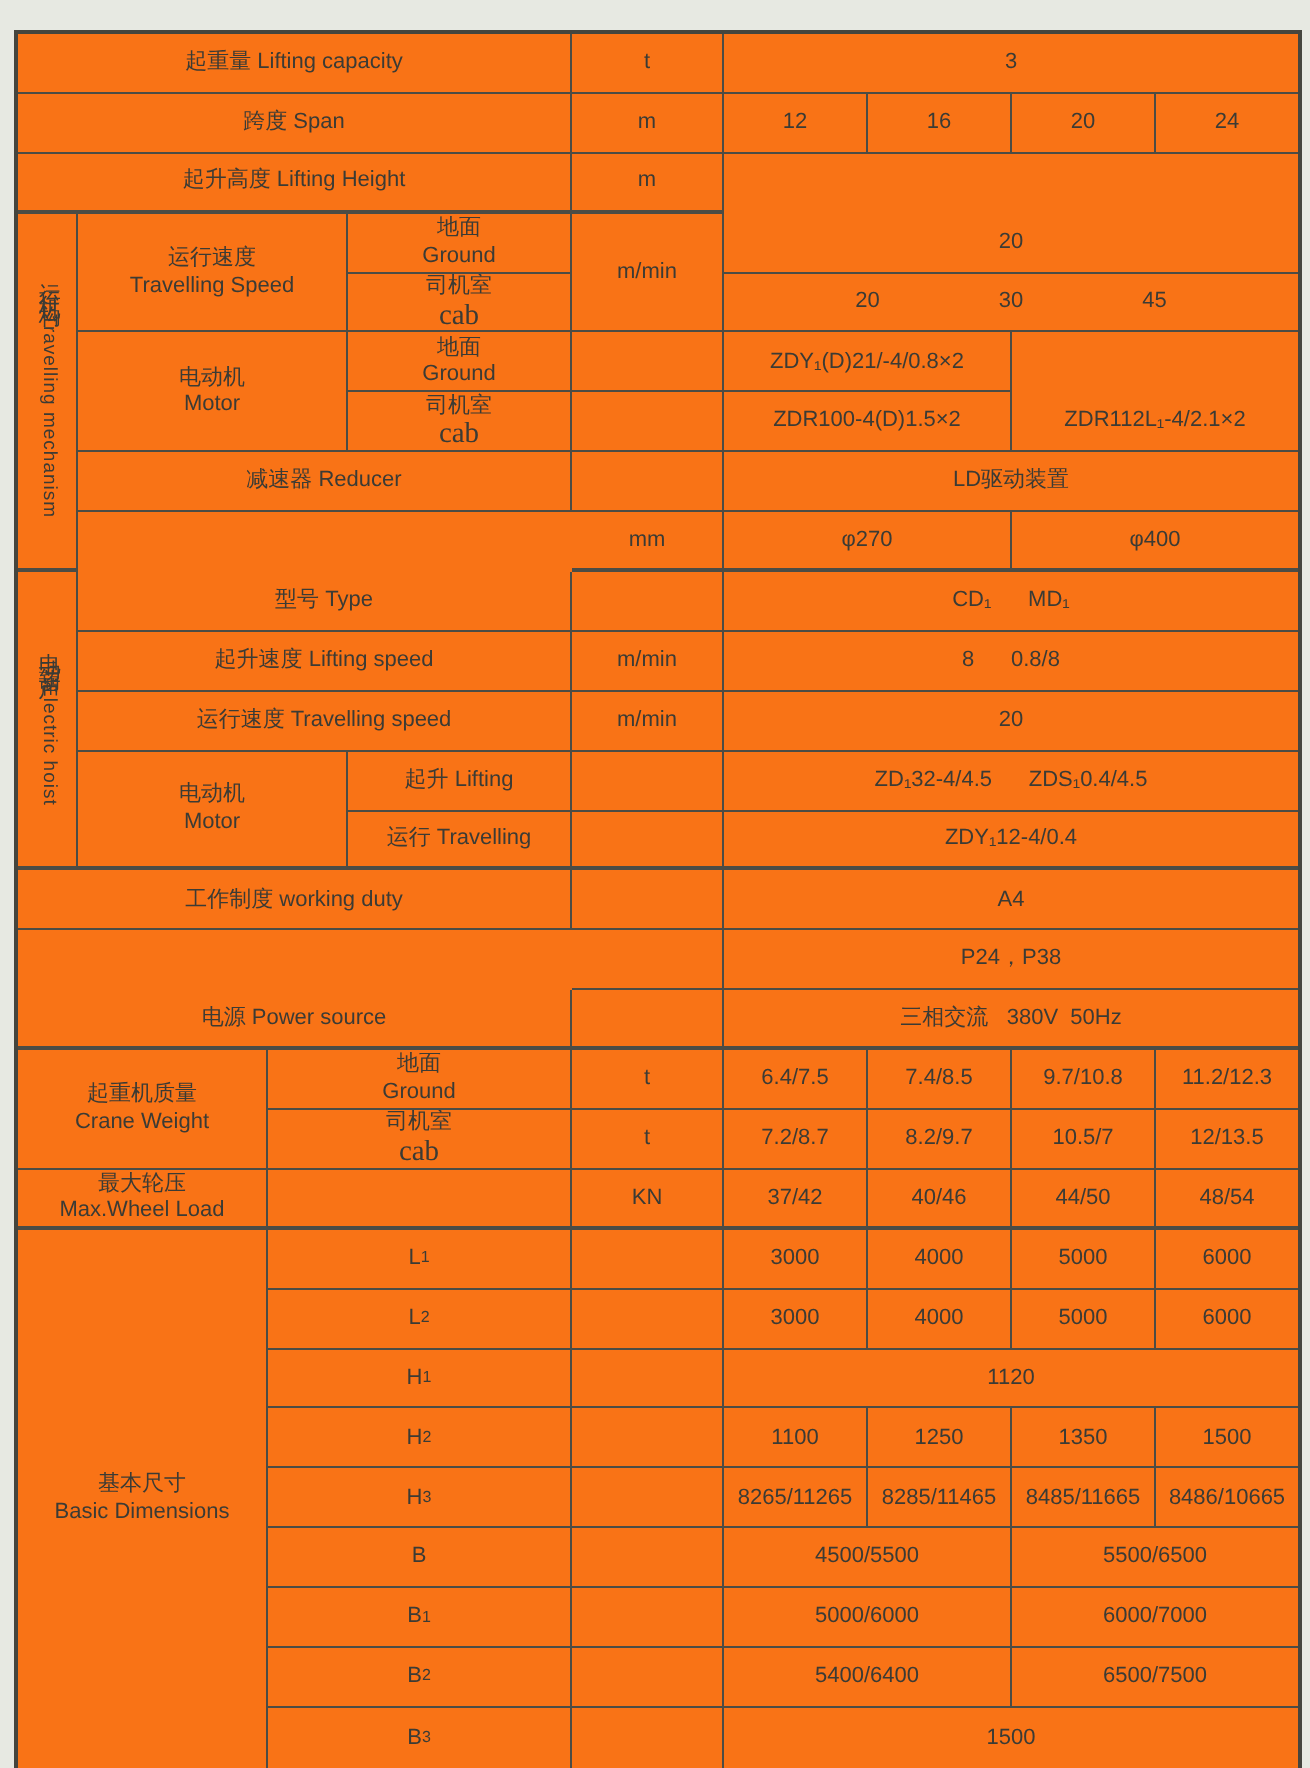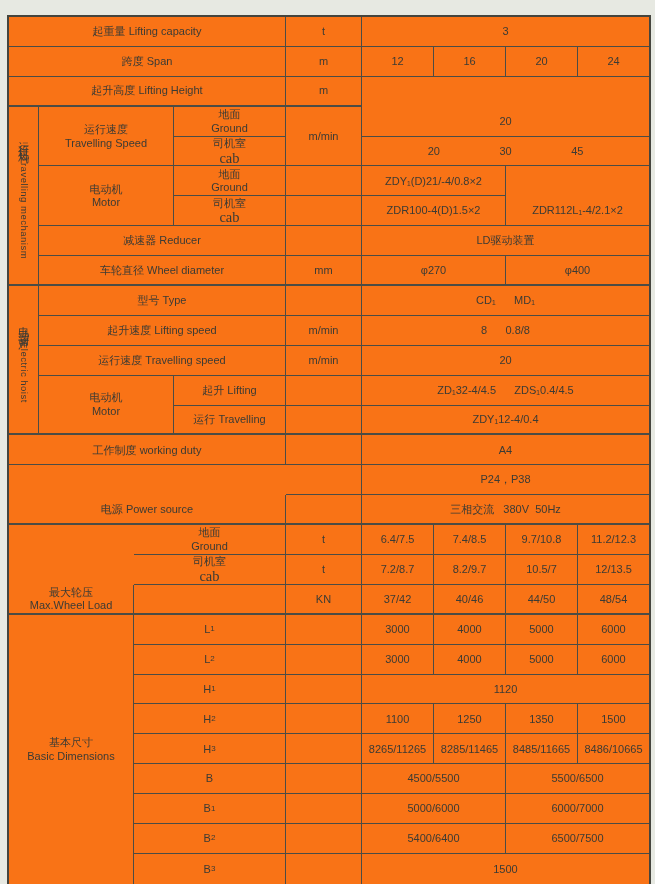--- a/index.html
+++ b/index.html
@@ -110,21 +110,20 @@
         </div>
   </div>
   <div class="c" style="grid-area:7/5/8/6"></div>
   <div class="c val" style="grid-area:7/6/8/8">ZDR100-4(D)1.5×2</div>
   <div class="c nr val" style="grid-area:7/8/8/10">ZDR112L₁-4/2.1×2</div>
 
   <div class="c" style="grid-area:8/2/9/5">减速器 Reducer</div>
   <div class="c" style="grid-area:8/5/9/6"></div>
   <div class="c nr val" style="grid-area:8/6/9/10">LD驱动装置</div>
 
-  <div class="c tb" style="grid-area:9/2/10/5">车轮直径 Wheel diameter</div>
   <div class="c tb" style="grid-area:9/5/10/6">mm</div>
   <div class="c tb val" style="grid-area:9/6/10/8">φ270</div>
   <div class="c nr tb val" style="grid-area:9/8/10/10">φ400</div>
 
   <div class="c tb strip" style="grid-area:10/1/15/2">
     <div class="vlabel"><span class="vzh">电动葫芦</span><span class="ven">Electric hoist</span></div>
   </div>
 
   <div class="c" style="grid-area:10/2/11/5">型号 Type</div>
   <div class="c" style="grid-area:10/5/11/6"></div>
@@ -155,20 +154,26 @@
   <div class="c" style="grid-area:15/5/16/6"></div>
   <div class="c nr val" style="grid-area:15/6/16/10">A4</div>
 
   <div class="c" style="grid-area:16/5/17/6"></div>
   <div class="c nr val" style="grid-area:16/6/17/10">P24，P38</div>
 
   <div class="c tb" style="grid-area:17/1/18/5">电源 Power source</div>
   <div class="c tb" style="grid-area:17/5/18/6"></div>
   <div class="c nr tb val" style="grid-area:17/6/18/10">三相交流   380V  50Hz</div>
 
+  <div class="c" style="grid-area:18/1/20/3">
+    <div class="two">
+          <span>起重机质量</span>
+          <span>Crane Weight</span>
+        </div>
+  </div>
   <div class="c" style="grid-area:18/3/19/5">
     <div class="two">
           <span>地面</span>
           <span>Ground</span>
         </div>
   </div>
   <div class="c" style="grid-area:18/5/19/6">t</div>
   <div class="c val" style="grid-area:18/6/19/7">6.4/7.5</div>
   <div class="c val" style="grid-area:18/7/19/8">7.4/8.5</div>
   <div class="c val" style="grid-area:18/8/19/9">9.7/10.8</div>

